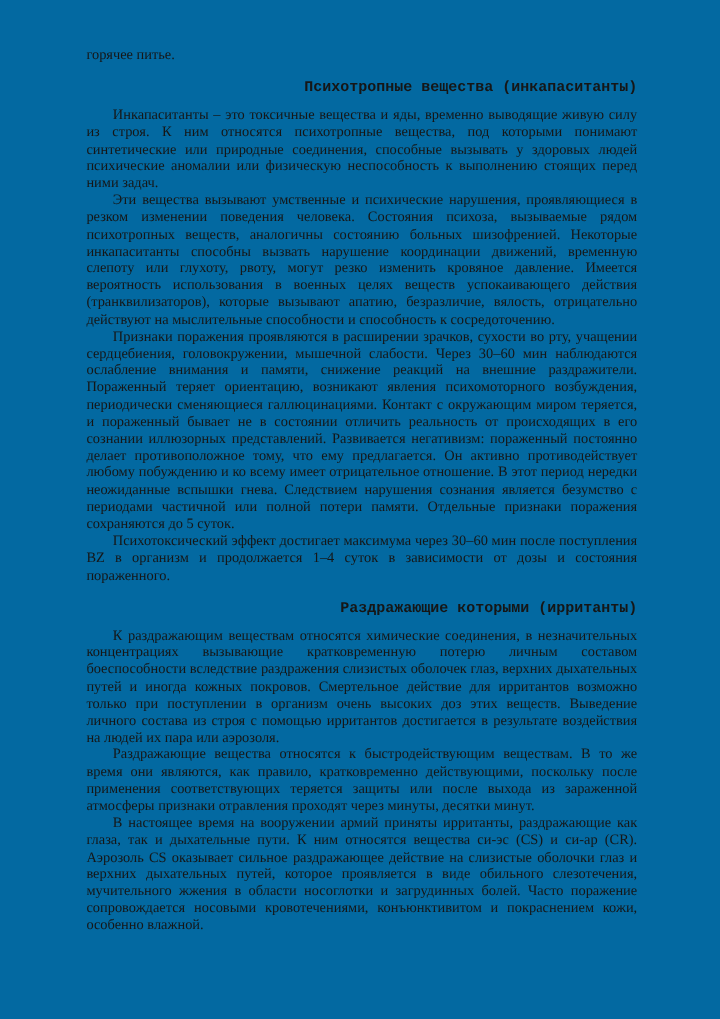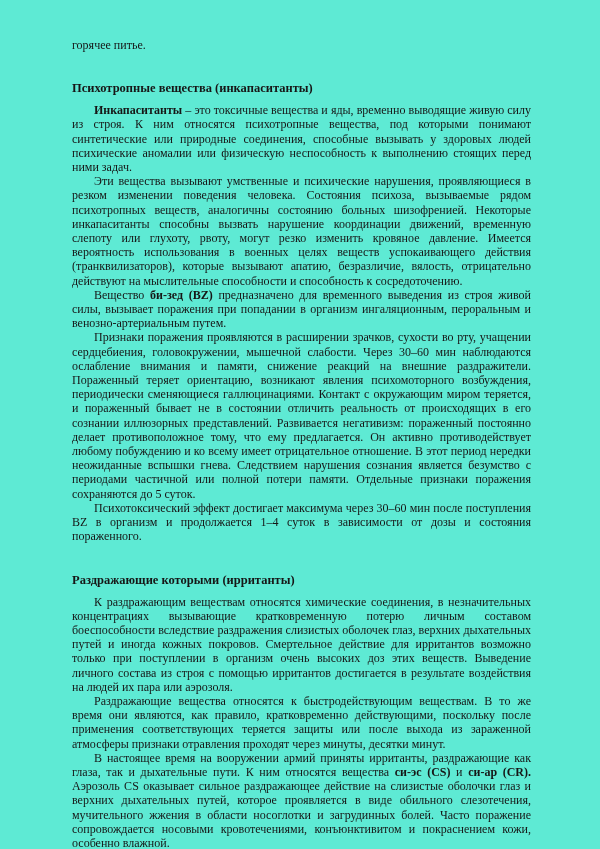--- a/index.html
+++ b/index.html
@@ -4,62 +4,62 @@
 <style>
   html, body {
     margin: 0;
     padding: 0;
     background: #ffffff;
   }
   .page {
     width: 600px;
     height: 849px;
     box-sizing: border-box;
-    background: #5eead4;
+    background: #0369a1;
     color: #161616;
     font-family: "Liberation Serif", "DejaVu Serif", serif;
     font-size: 12px;
     line-height: 14.2px;
     padding: 38px 69px 0 72px;
     overflow: hidden;
   }
   .cont {
     margin: 0;
     text-align: left;
   }
   .section-heading {
     font-size: 12.5px;
     font-weight: bold;
-    text-align: left;
-    margin: 29px 0 7px 0;
+    text-align: right;
+    margin: 14px 0 7px 0;
     line-height: 15px;
+    font-family: Liberation Mono, monospace;
   }
   .para {
     margin: 0;
     text-align: justify;
     text-indent: 22px;
   }
   .bold-term {
-    font-weight: bold;
+    font-weight: normal;
   }
 </style>
 </head>
 <body>
 
 <div class="page">
 
   <p class="cont">горячее питье.</p>
 
   <div class="section-heading">Психотропные вещества (инкапаситанты)</div>
 
   <p class="para"><span class="bold-term">Инкапаситанты</span><span> – это токсичные вещества и яды, временно выводящие живую силу из строя. К ним относятся психотропные вещества, под которыми понимают синтетические или природные соединения, способные вызывать у здоровых людей психические аномалии или физическую неспособность к выполнению стоящих перед ними задач.</span></p>
 
   <p class="para"><span>Эти вещества вызывают умственные и психические нарушения, проявляющиеся в резком изменении поведения человека. Состояния психоза, вызываемые рядом психотропных веществ, аналогичны состоянию больных шизофренией. Некоторые инкапаситанты способны вызвать нарушение координации движений, временную слепоту или глухоту, рвоту, могут резко изменить кровяное давление. Имеется вероятность использования в военных целях веществ успокаивающего действия (транквилизаторов), которые вызывают апатию, безразличие, вялость, отрицательно действуют на мыслительные способности и способность к сосредоточению.</span></p>
 
-  <p class="para"><span>Вещество </span><span class="bold-term">би-зед (BZ)</span><span> предназначено для временного выведения из строя живой силы, вызывает поражения при попадании в организм ингаляционным, пероральным и венозно-артериальным путем.</span></p>
 
   <p class="para"><span>Признаки поражения проявляются в расширении зрачков, сухости во рту, учащении сердцебиения, головокружении, мышечной слабости. Через 30–60 мин наблюдаются ослабление внимания и памяти, снижение реакций на внешние раздражители. Пораженный теряет ориентацию, возникают явления психомоторного возбуждения, периодически сменяющиеся галлюцинациями. Контакт с окружающим миром теряется, и пораженный бывает не в состоянии отличить реальность от происходящих в его сознании иллюзорных представлений. Развивается негативизм: пораженный постоянно делает противоположное тому, что ему предлагается. Он активно противодействует любому побуждению и ко всему имеет отрицательное отношение. В этот период нередки неожиданные вспышки гнева. Следствием нарушения сознания является безумство с периодами частичной или полной потери памяти. Отдельные признаки поражения сохраняются до 5 суток.</span></p>
 
   <p class="para"><span>Психотоксический эффект достигает максимума через 30–60 мин после поступления BZ в организм и продолжается 1–4 суток в зависимости от дозы и состояния пораженного.</span></p>
 
 
   <div class="section-heading">Раздражающие которыми (ирританты)</div>
 
   <p class="para"><span>К раздражающим веществам относятся химические соединения, в незначительных концентрациях вызывающие кратковременную потерю личным составом боеспособности вследствие раздражения слизистых оболочек глаз, верхних дыхательных путей и иногда кожных покровов. Смертельное действие для ирритантов возможно только при поступлении в организм очень высоких доз этих веществ. Выведение личного состава из строя с помощью ирритантов достигается в результате воздействия на людей их пара или аэрозоля.</span></p>
 

